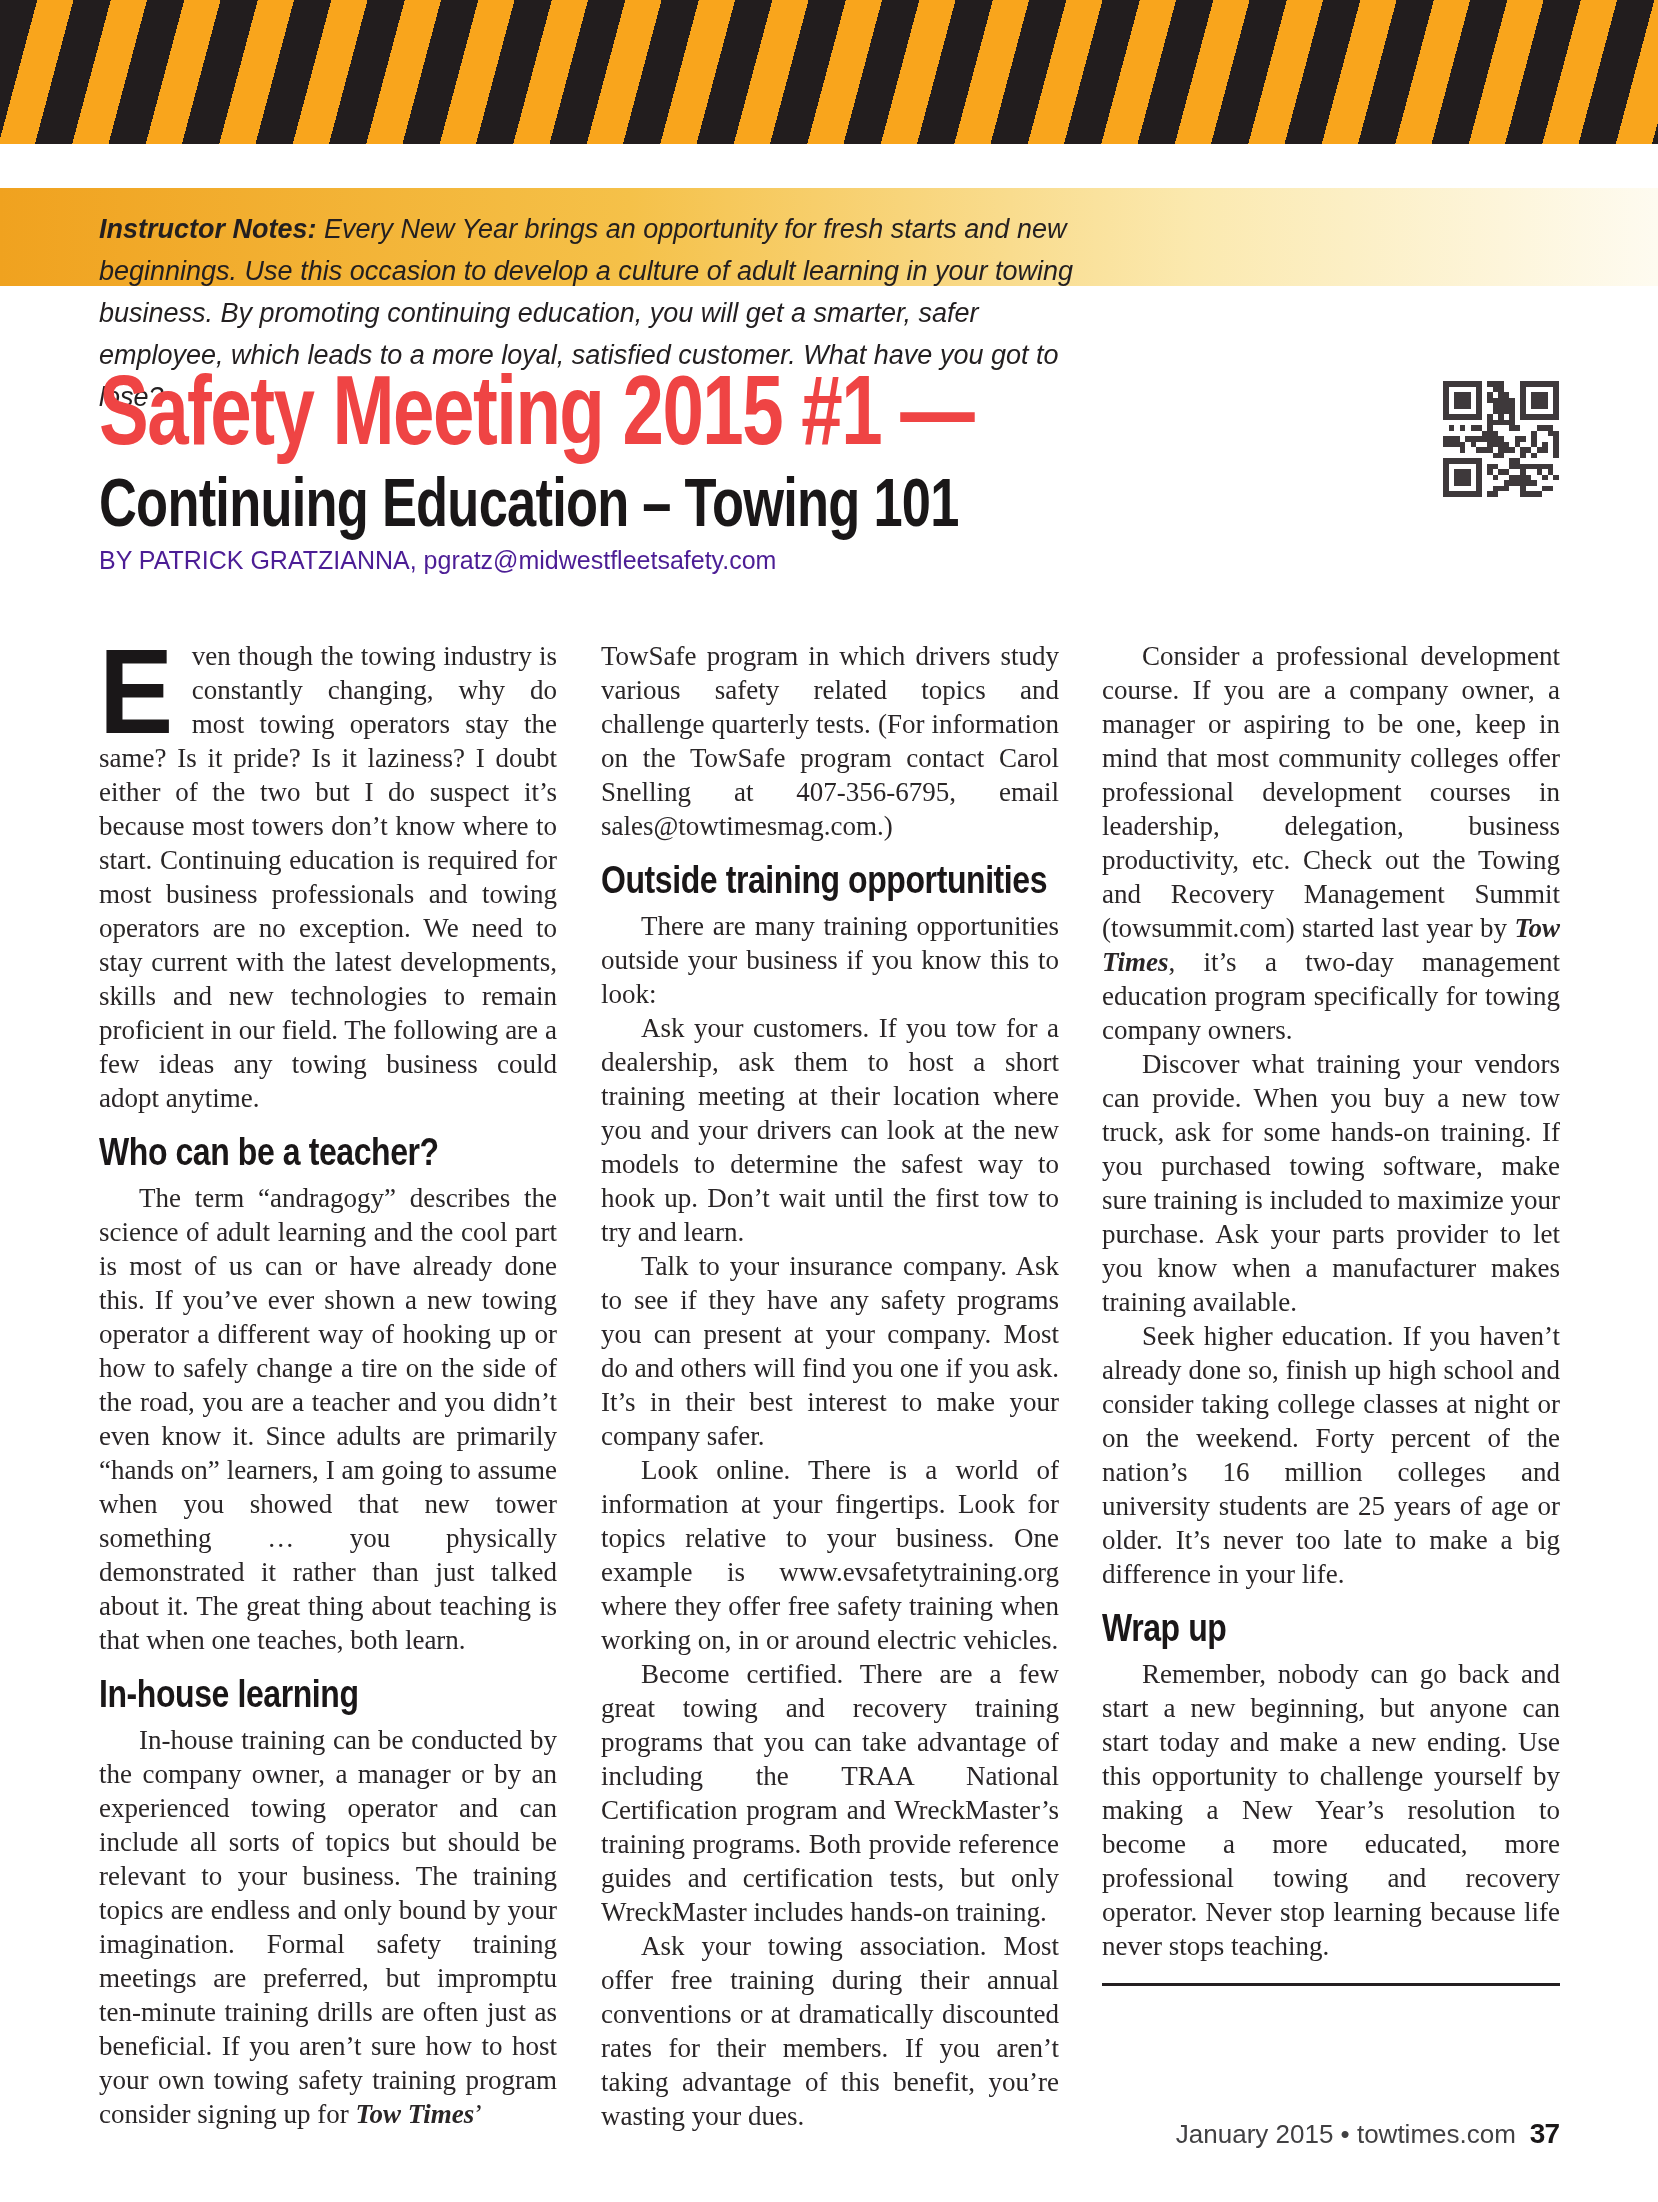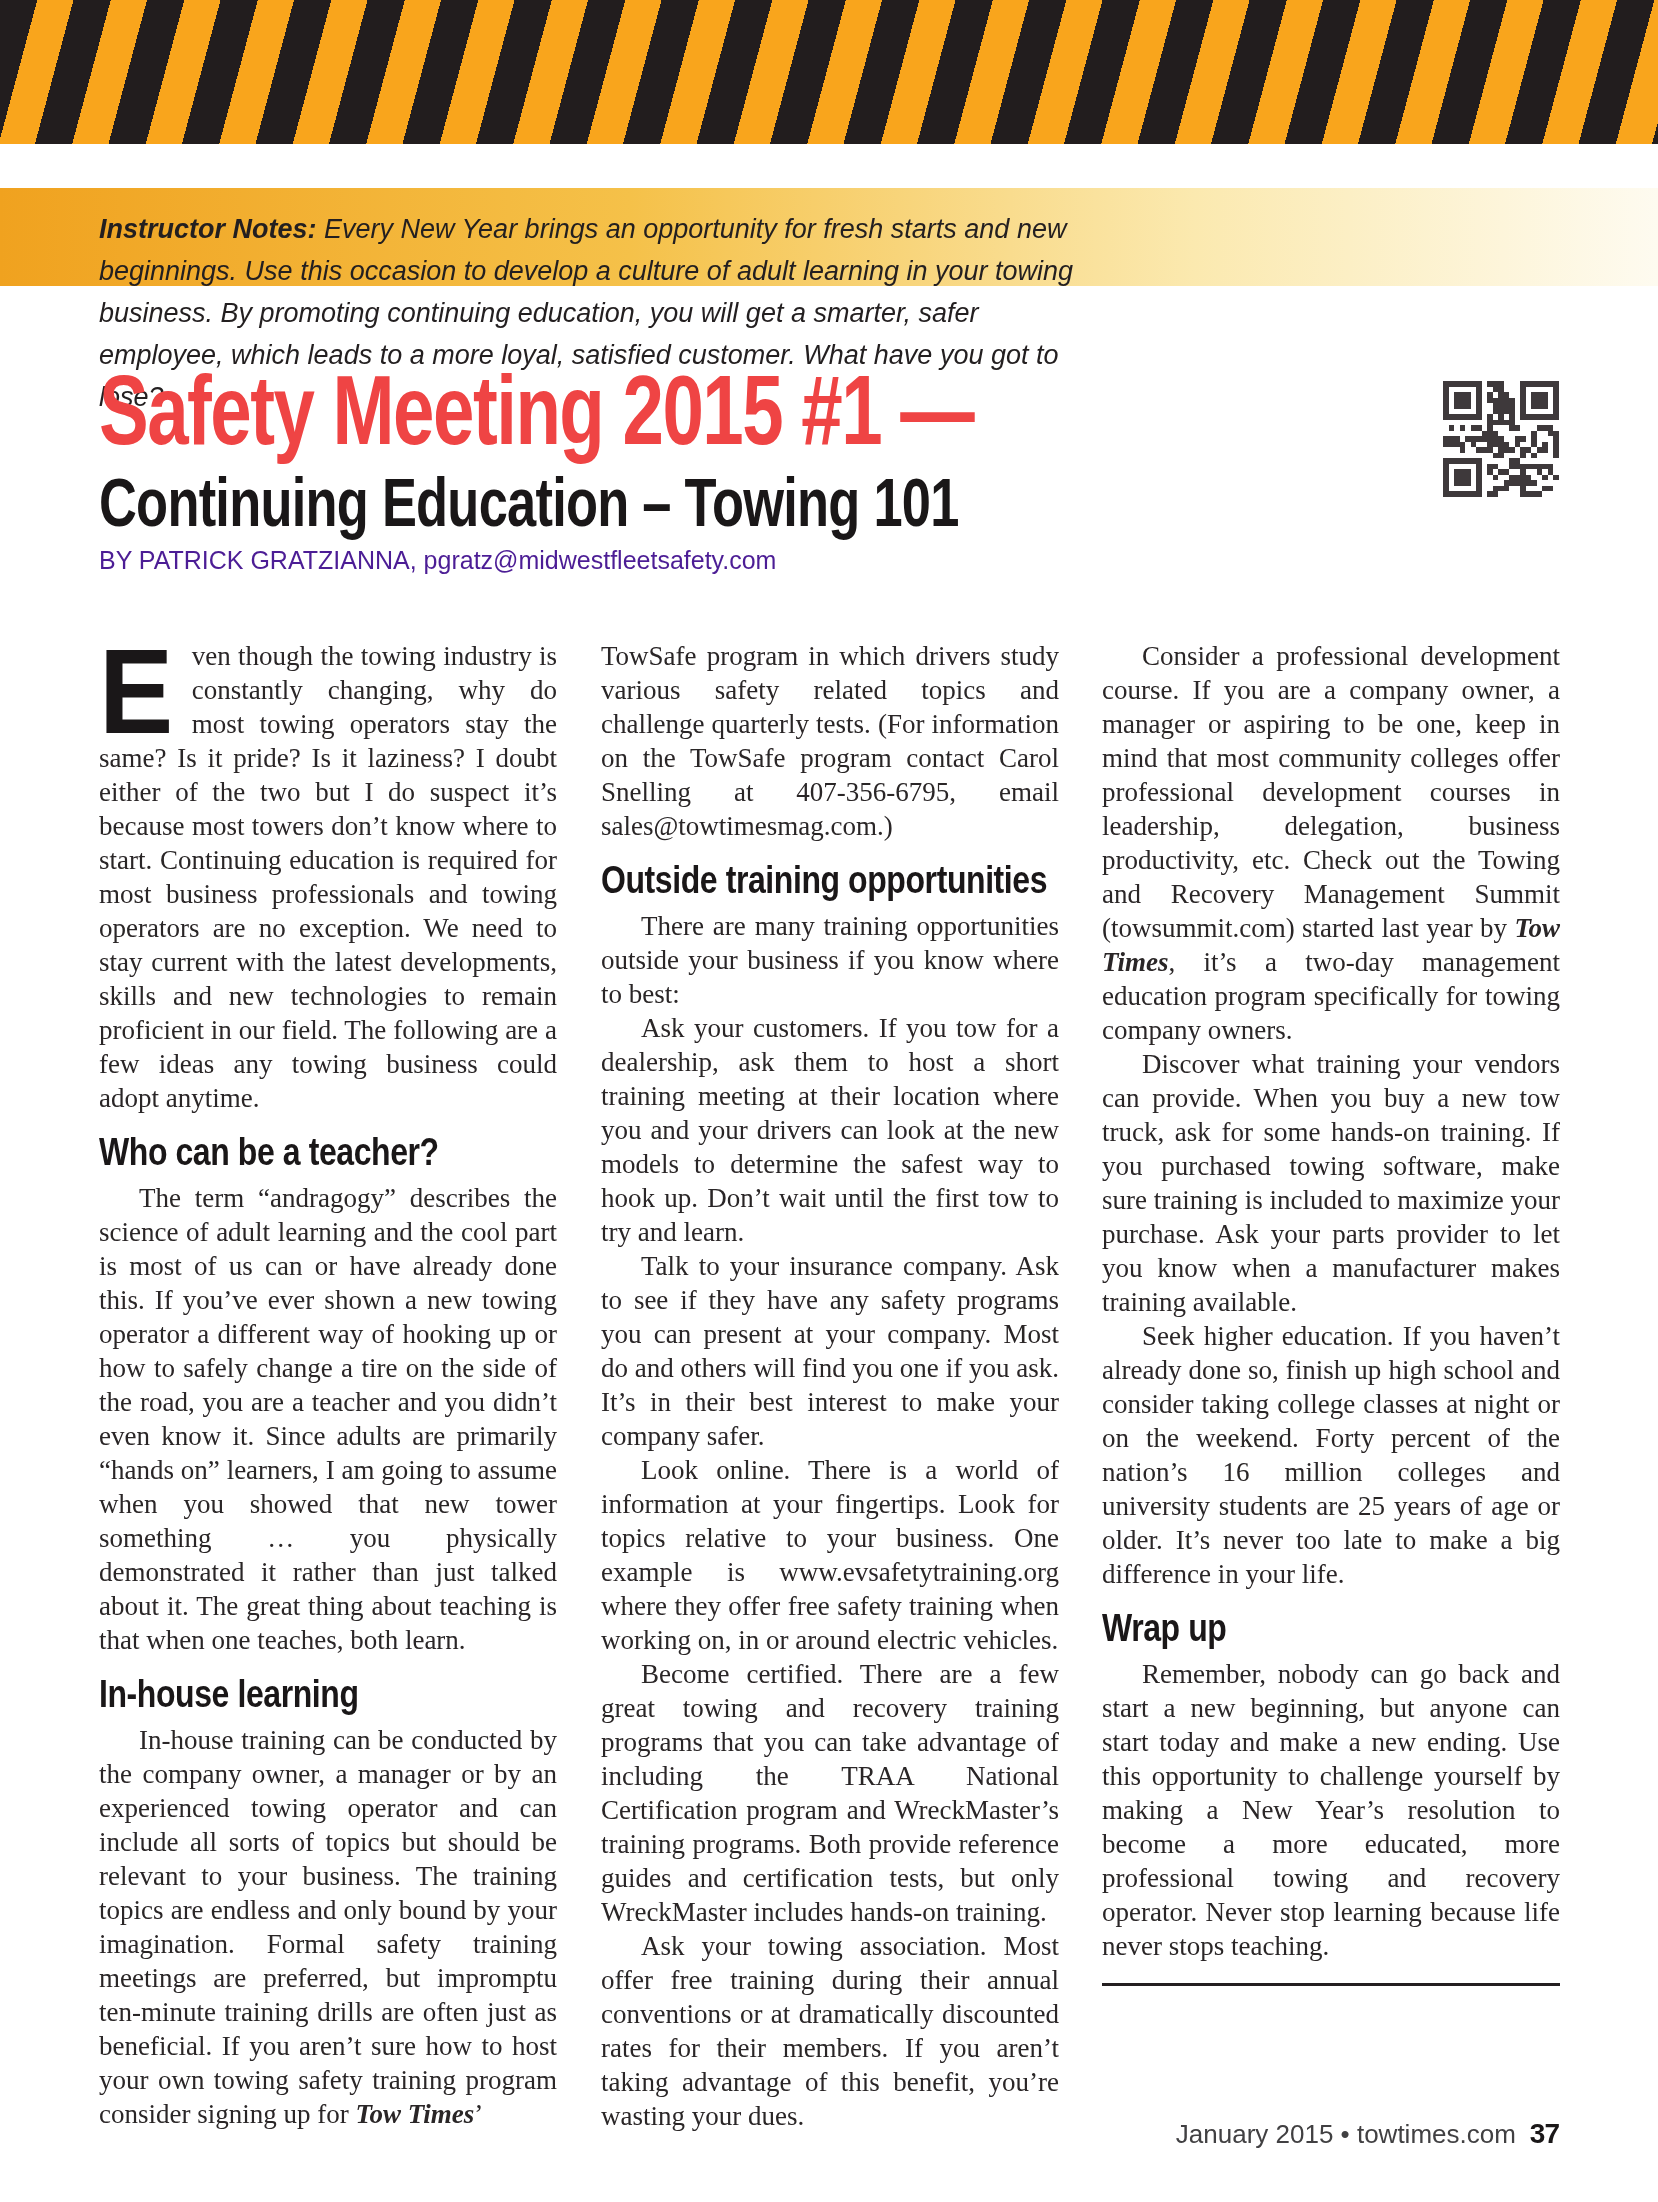--- a/index.html
+++ b/index.html
@@ -306,21 +306,21 @@
   <div class="col" style="left:99px;">
       <p class="flush"><span class="dropcap">E</span><span>ven though the towing industry is constantly changing, why do most towing operators stay the same? Is it pride? Is it laziness? I doubt either of the two but I do suspect it’s because most towers don’t know where to start. Continuing education is required for most business professionals and towing operators are no exception. We need to stay current with the latest developments, skills and new technologies to remain proficient in our field. The following are a few ideas any towing business could adopt anytime.</span></p>
       <div class="h"><span class="cond85">Who can be a teacher?</span></div>
       <p><span>The term “andragogy” describes the science of adult learning and the cool part is most of us can or have already done this. If you’ve ever shown a new towing operator a different way of hooking up or how to safely change a tire on the side of the road, you are a teacher and you didn’t even know it. Since adults are primarily “hands on” learners, I am going to assume when you showed that new tower something … you physically demonstrated it rather than just talked about it. The great thing about teaching is that when one teaches, both learn.</span></p>
       <div class="h"><span class="cond85">In-house learning</span></div>
       <p><span>In-house training can be conducted by the company owner, a manager or by an experienced towing operator and can include all sorts of topics but should be relevant to your business. The training topics are endless and only bound by your imagination. Formal safety training meetings are preferred, but impromptu ten-minute training drills are often just as beneficial. If you aren’t sure how to host your own towing safety training program consider signing up for </span><span class="bi">Tow Times</span><span>’</span></p>
     </div>
   <div class="col" style="left:601px;">
       <p class="flush"><span>TowSafe program in which drivers study various safety related topics and challenge quarterly tests. (For information on the TowSafe program contact Carol Snelling at 407-356-6795, email sales@towtimesmag.com.)</span></p>
       <div class="h"><span class="cond85">Outside training opportunities</span></div>
-      <p><span>There are many training opportunities outside your business if you know where to best:</span></p>
+      <p><span>There are many training opportunities outside your business if you know this to look:</span></p>
       <p><span>Ask your customers. If you tow for a dealership, ask them to host a short training meeting at their location where you and your drivers can look at the new models to determine the safest way to hook up. Don’t wait until the first tow to try and learn.</span></p>
       <p><span>Talk to your insurance company. Ask to see if they have any safety programs you can present at your company. Most do and others will find you one if you ask. It’s in their best interest to make your company safer.</span></p>
       <p><span>Look online. There is a world of information at your fingertips. Look for topics relative to your business. One example is www.evsafetytraining.org where they offer free safety training when working on, in or around electric vehicles.</span></p>
       <p><span>Become certified. There are a few great towing and recovery training programs that you can take advantage of including the TRAA National Certification program and WreckMaster’s training programs. Both provide reference guides and certification tests, but only WreckMaster includes hands-on training.</span></p>
       <p><span>Ask your towing association. Most offer free training during their annual conventions or at dramatically discounted rates for their members. If you aren’t taking advantage of this benefit, you’re wasting your dues.</span></p>
     </div>
   <div class="col" style="left:1102px;">
       <p><span>Consider a professional development course. If you are a company owner, a manager or aspiring to be one, keep in mind that most community colleges offer professional development courses in leadership, delegation, business productivity, etc. Check out the Towing and Recovery Management Summit (towsummit.com) started last year by </span><span class="bi">Tow Times</span><span>, it’s a two-day management education program specifically for towing company owners.</span></p>
       <p><span>Discover what training your vendors can provide. When you buy a new tow truck, ask for some hands-on training. If you purchased towing software, make sure training is included to maximize your purchase. Ask your parts provider to let you know when a manufacturer makes training available.</span></p>
       <p><span>Seek higher education. If you haven’t already done so, finish up high school and consider taking college classes at night or on the weekend. Forty percent of the nation’s 16 million colleges and university students are 25 years of age or older. It’s never too late to make a big difference in your life.</span></p>

